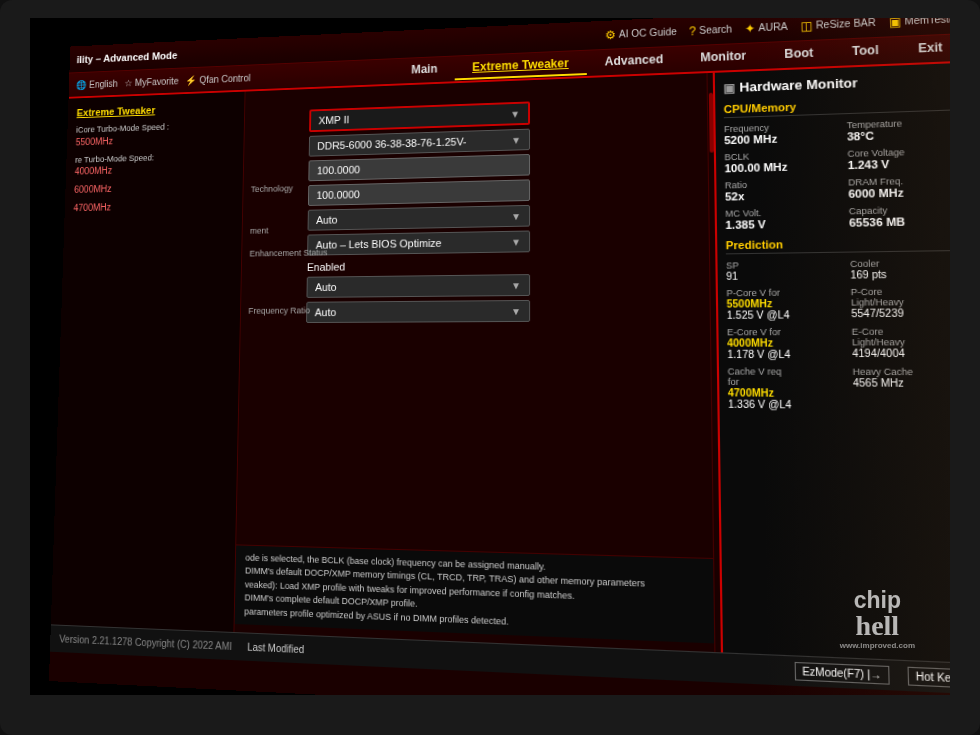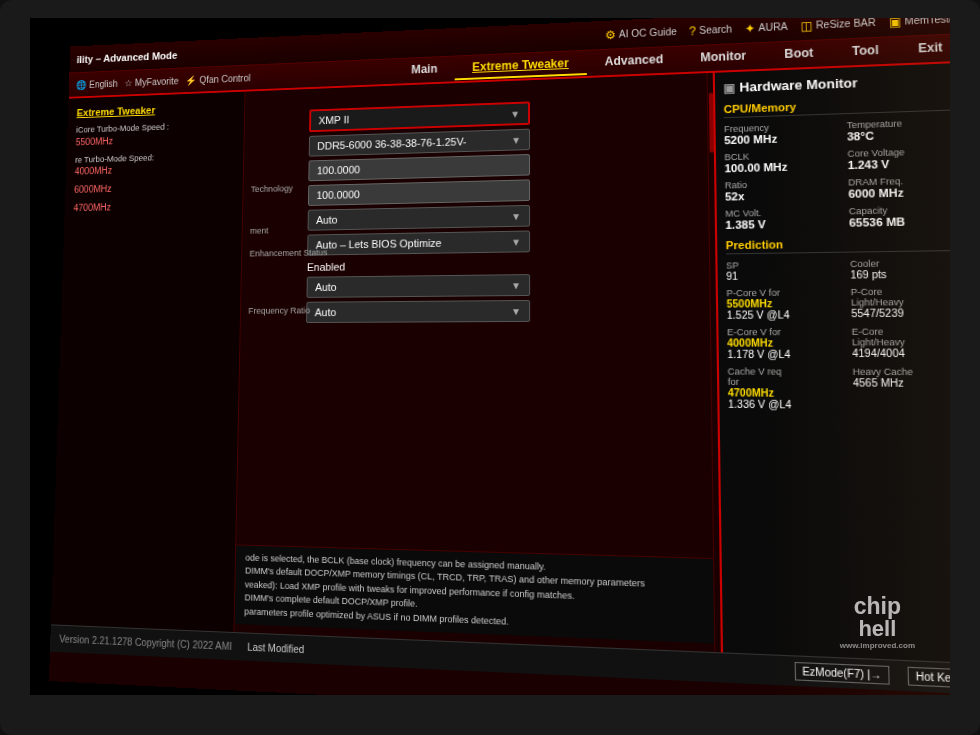--- a/index.html
+++ b/index.html
@@ -298,21 +298,21 @@
       bottom: 45px;
       right: 35px;
       color: rgba(255,255,255,0.7);
       font-size: 18px;
       font-weight: 900;
       line-height: 1;
       text-align: center;
     }
 
     .watermark .chip { font-size: 23px; }
-    .watermark .hell { font-size: 22px; }
+    .watermark .hell { font-size: 28px; font-family: Liberation Serif, serif; }
     .watermark .site { font-size: 8px; color: rgba(255,255,255,0.5); display: block; margin-top: 2px; }
 
     .center-dropdowns {
       margin-left: 60px;
       padding-top: 10px;
     }
 
     .side-labels-area {
       position: absolute;
       left: 8px;

